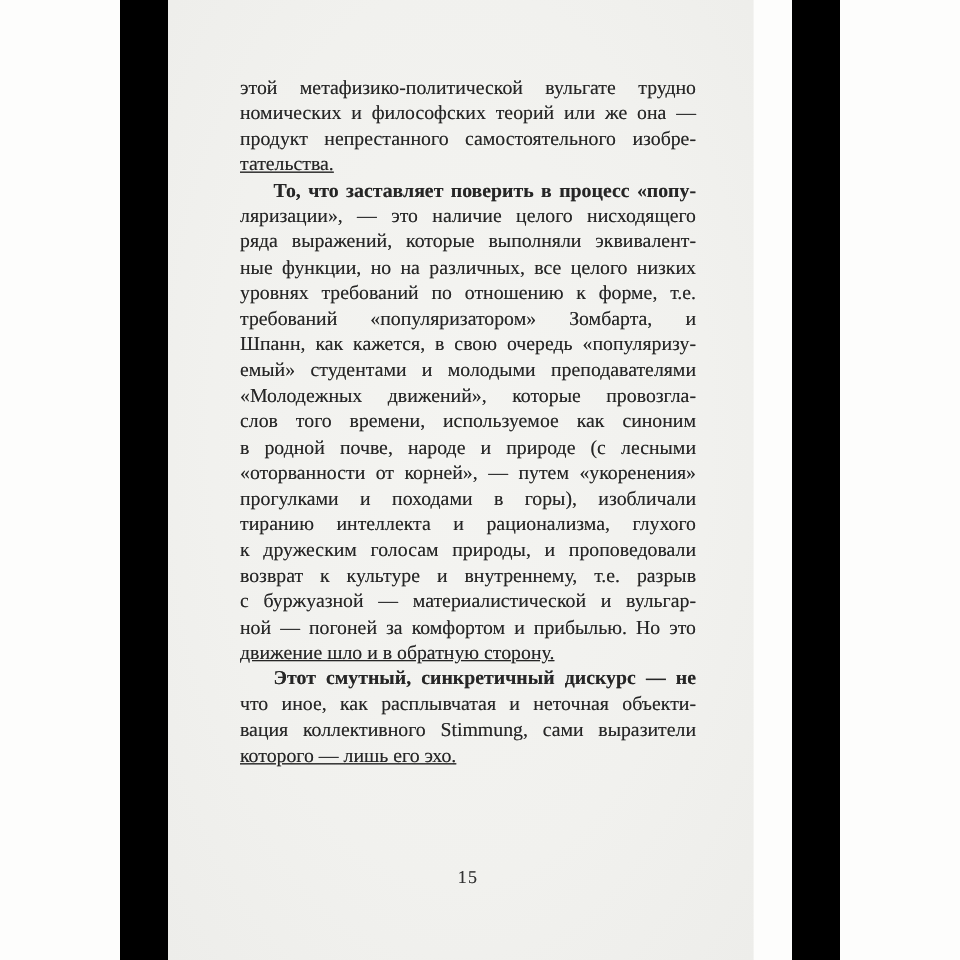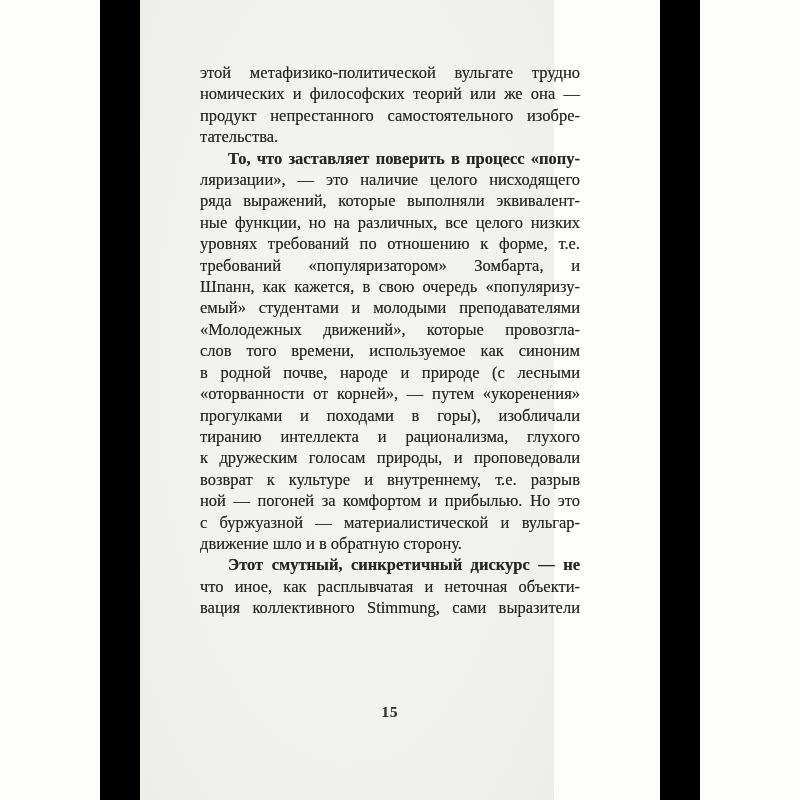--- a/index.html
+++ b/index.html
@@ -23,21 +23,21 @@
     bottom: 0;
     width: 40px;
     background: #000;
   }
   .edge-bar.left  { left: 100px; }
   .edge-bar.right { left: 660px; }
   .page {
     position: absolute;
     left: 140px;
     top: 0;
-    width: 414px;
+    width: 488px;
     height: 800px;
     background: radial-gradient(ellipse at 50% 45%, #f4f4f1 0%, #f1f1ee 60%, #ededea 100%);
   }
   .text-block {
     position: absolute;
     left: 60px;
     top: 62px;
     width: 380px;
     font-family: "Liberation Serif", "DejaVu Serif", serif;
     font-size: 16.5px;
@@ -45,37 +45,37 @@
     color: #262626;
     text-shadow: 0 0 0.5px rgba(38,38,38,0.55);
   }
   .text-line {
     text-align: justify;
     text-align-last: justify;
     white-space: nowrap;
   }
   .text-line.para-end {
     text-align-last: left;
+    text-decoration: underline;
   }
   .text-line.indent {
     text-indent: 28px;
     font-weight: bold;
   }
   .page-number {
     position: absolute;
     left: 60px;
-    top: 704px;
+    top: 724px;
     width: 380px;
     text-align: center;
     font-family: "Liberation Serif", "DejaVu Serif", serif;
     font-size: 15px;
     letter-spacing: 1px;
     color: #333;
     text-shadow: 0 0 0.5px rgba(40,40,40,0.5);
-    font-weight: bold;
   }
 </style>
 </head>
 <body>
 
 <div class="scan">
   <div class="edge-bar left"></div>
   <div class="edge-bar right"></div>
   <div class="page">
     <div class="text-block" id="text-block">
@@ -92,22 +92,23 @@
         <div class="text-line">Шпанн, как кажется, в свою очередь «популяризу-</div>
         <div class="text-line">емый» студентами и молодыми преподавателями</div>
         <div class="text-line">«Молодежных движений», которые провозгла-</div>
         <div class="text-line">слов того времени, используемое как синоним</div>
         <div class="text-line">в родной почве, народе и природе (с лесными</div>
         <div class="text-line">«оторванности от корней», — путем «укоренения»</div>
         <div class="text-line">прогулками и походами в горы), изобличали</div>
         <div class="text-line">тиранию интеллекта и рационализма, глухого</div>
         <div class="text-line">к дружеским голосам природы, и проповедовали</div>
         <div class="text-line">возврат к культуре и внутреннему, т.е. разрыв</div>
+        <div class="text-line">с буржуазной — материалистической и вульгар-</div>
         <div class="text-line">ной — погоней за комфортом и прибылью. Но это</div>
-        <div class="text-line">с буржуазной — материалистической и вульгар-</div>
         <div class="text-line para-end">движение шло и в обратную сторону.</div>
         <div class="text-line indent">Этот смутный, синкретичный дискурс — не</div>
         <div class="text-line">что иное, как расплывчатая и неточная объекти-</div>
         <div class="text-line">вация коллективного Stimmung, сами выразители</div>
+        <div class="text-line para-end">которого — лишь его эхо.</div>
       </div>
     <div class="page-number">15</div>
   </div>
 </div>
 
 </body></html>

